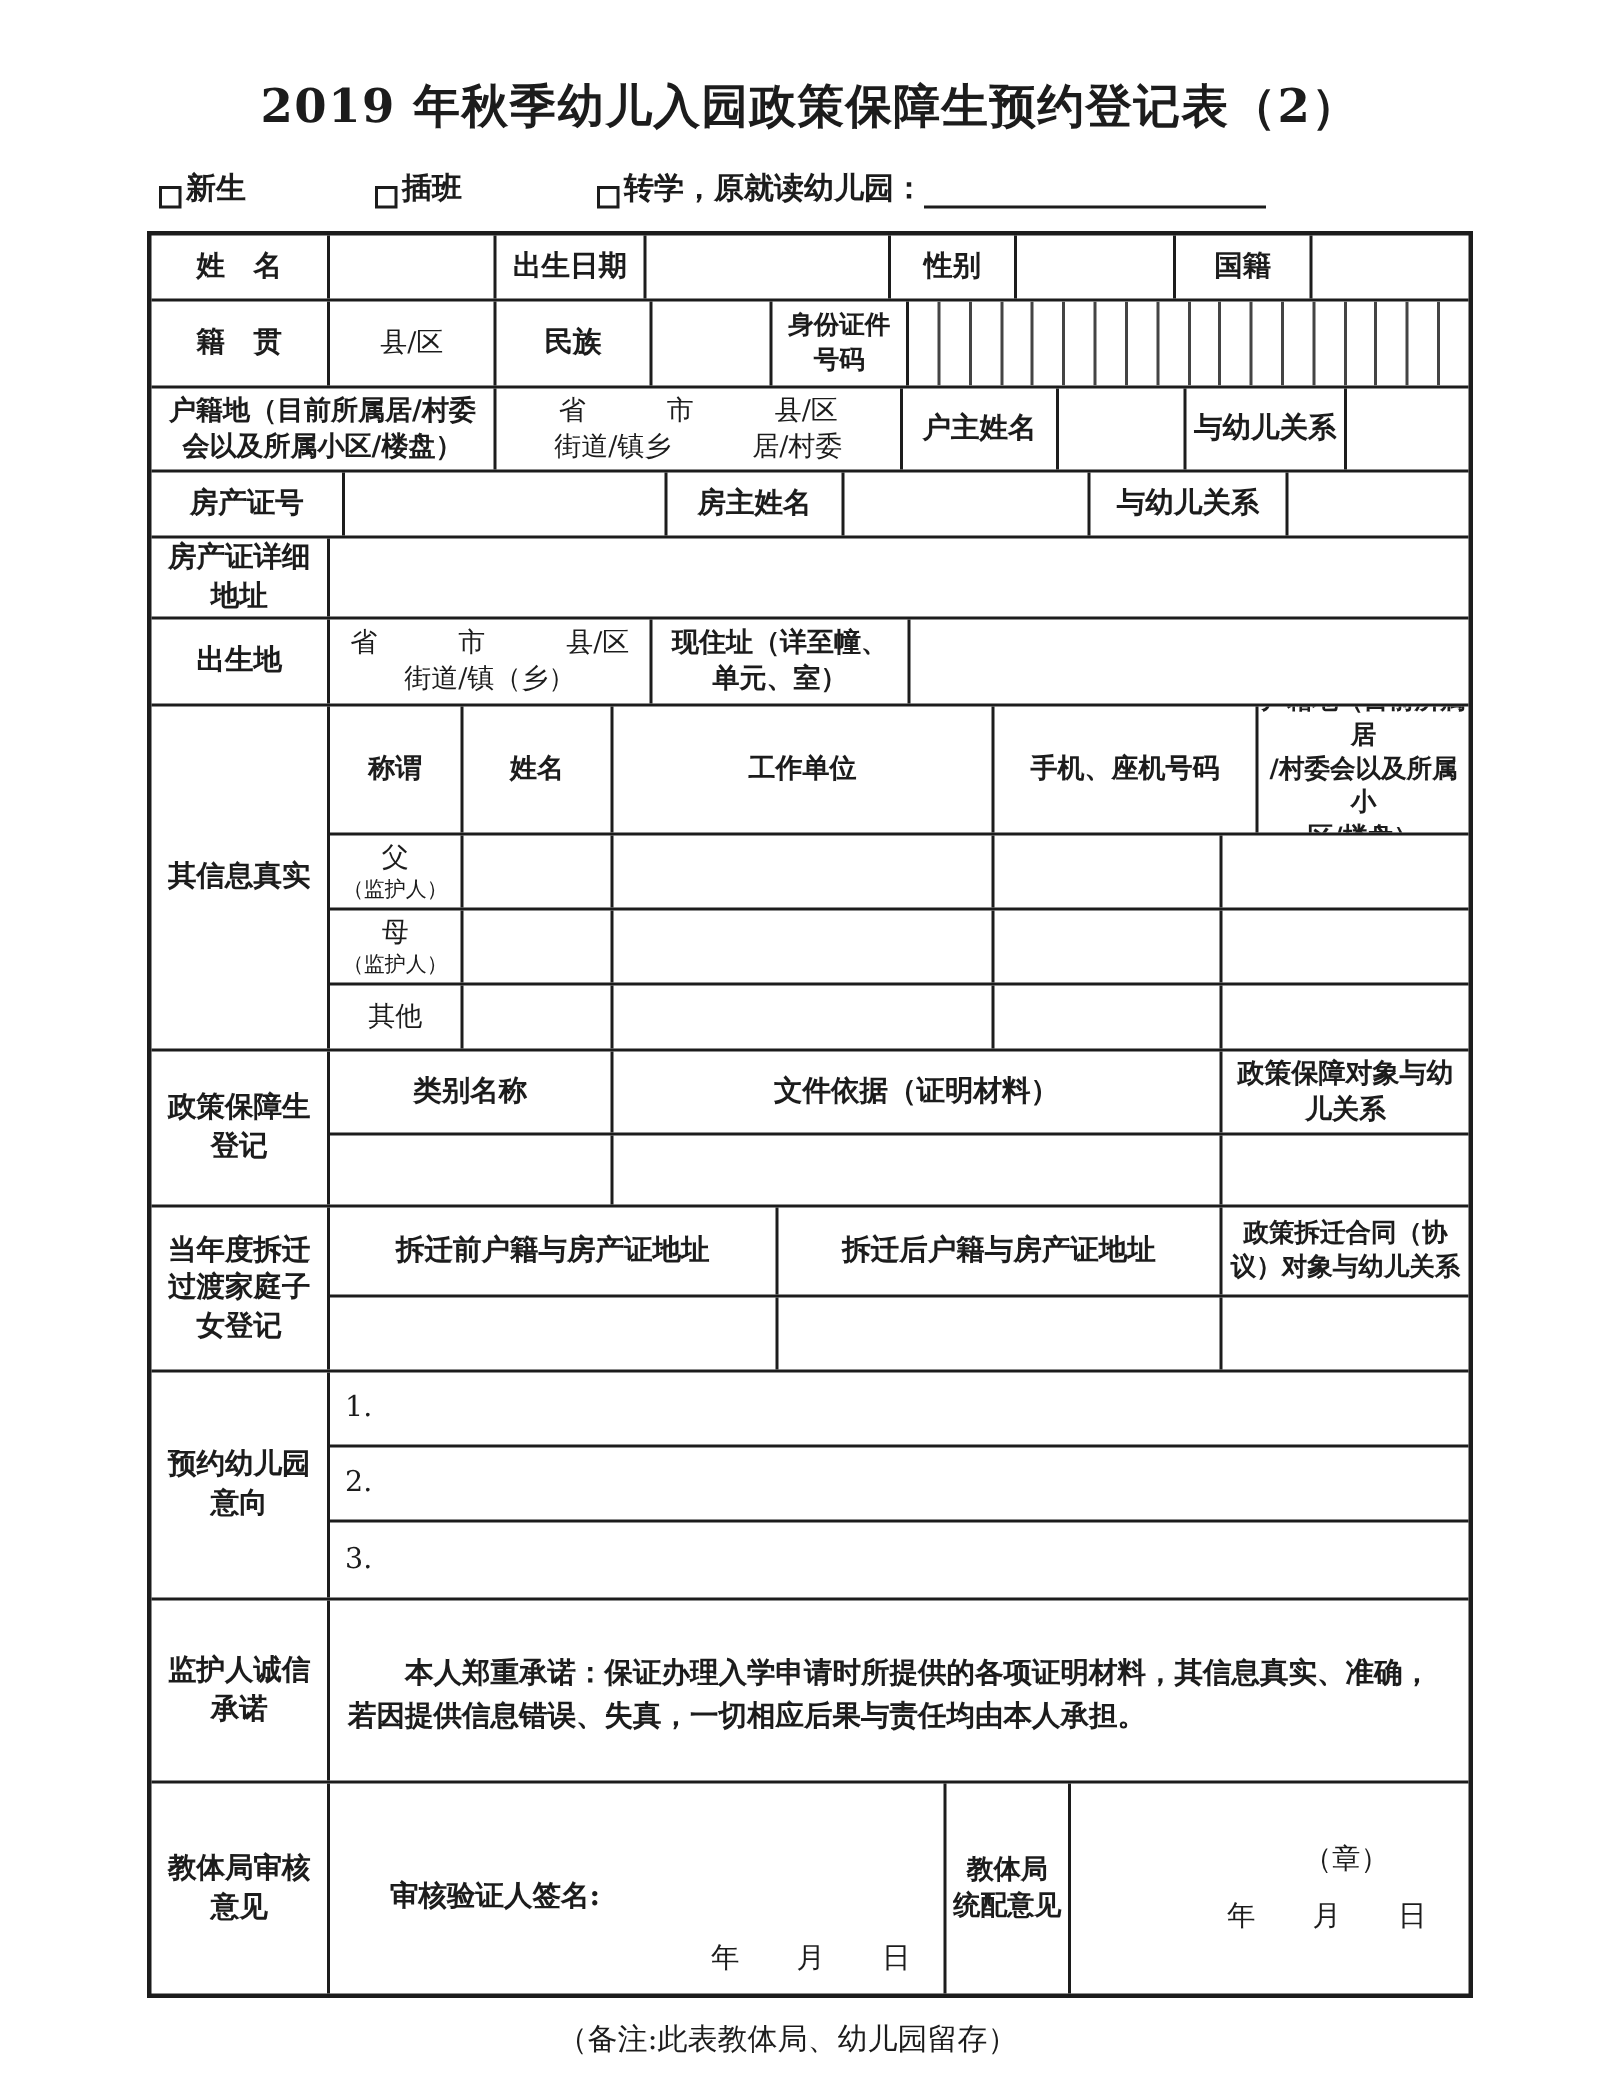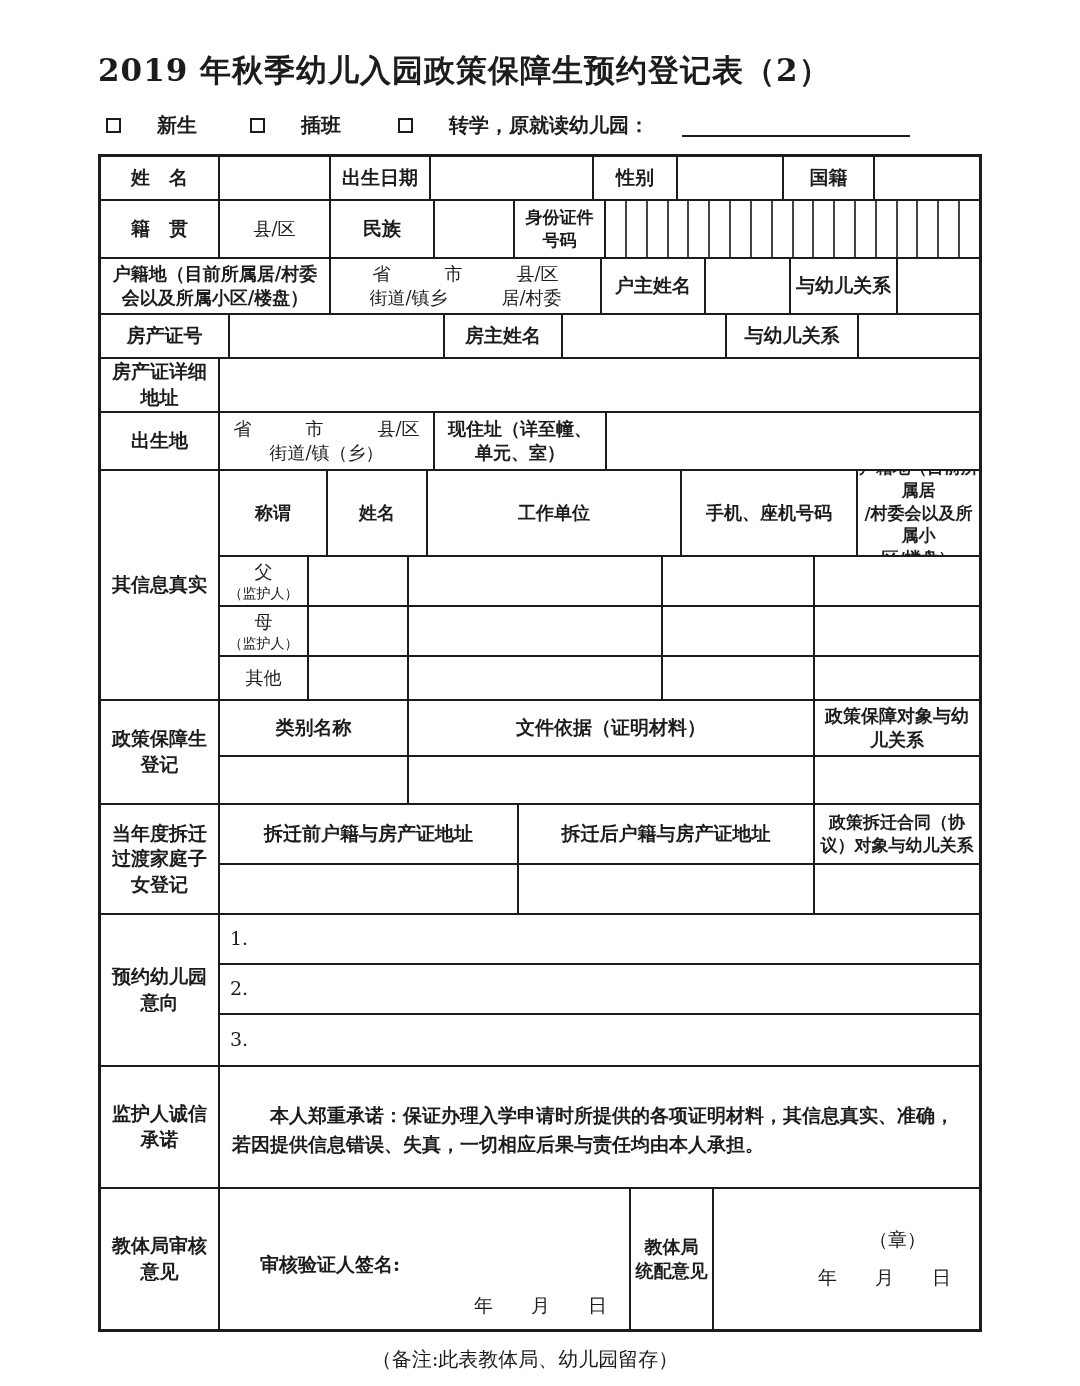--- a/index.html
+++ b/index.html
@@ -8,33 +8,34 @@
     position:relative;
     width:1080px; height:1386px;
     background:#ffffff;
     font-family:"DejaVu Serif","Liberation Serif",serif;
     color:#1c1c1c;
     overflow:hidden;
   }
   .sheet { width:884px; margin:0 auto; }
   .title {
     padding-top:50px;
+    text-align:center;
     font-size:31px;
     font-weight:700;
     letter-spacing:1px;
     white-space:nowrap;
   }
   .cbrow {
     position:relative;
     height:28px;
     margin-top:20px;
     font-size:20px;
     font-weight:700;
   }
-  .cbitem { position:absolute; top:0; display:flex; align-items:center; white-space:nowrap;gap:33px; }
+  .cbitem { position:absolute; top:0; display:flex; align-items:flex-end; white-space:nowrap; }
   .cbx {
     display:inline-block;
     width:15px; height:15px;
     border:2px solid #1c1c1c;
     margin-right:3px;
     flex:0 0 auto;
   }
   .blankline {
     display:inline-block;
     width:228px; height:22px;
@@ -170,21 +171,21 @@
 街道/镇（乡）</div>
         <div class="c f18" style="width:172px">现住址（详至幢、
 单元、室）</div>
         <div class="c"></div>
       </div>
 
       <div class="sec">
         <div class="c seclabel" style="width:119px">其信息真实</div>
         <div class="secbody">
           <div class="row" style="height:86px">
-            <div class="c f18" style="width:108px">称谓</div>
+            <div class="c f18" style="width:89px">称谓</div>
             <div class="c f18" style="width:100px">姓名</div>
             <div class="c f18" style="width:254px">工作单位</div>
             <div class="c f18" style="width:176px">手机、座机号码</div>
             <div class="c f17">户籍地（目前所属居
 /村委会以及所属小
 区/楼盘）</div>
           </div>
           <div class="row" style="height:50px">
             <div class="c" style="width:89px">
               <span class="reg f18">父</span>

